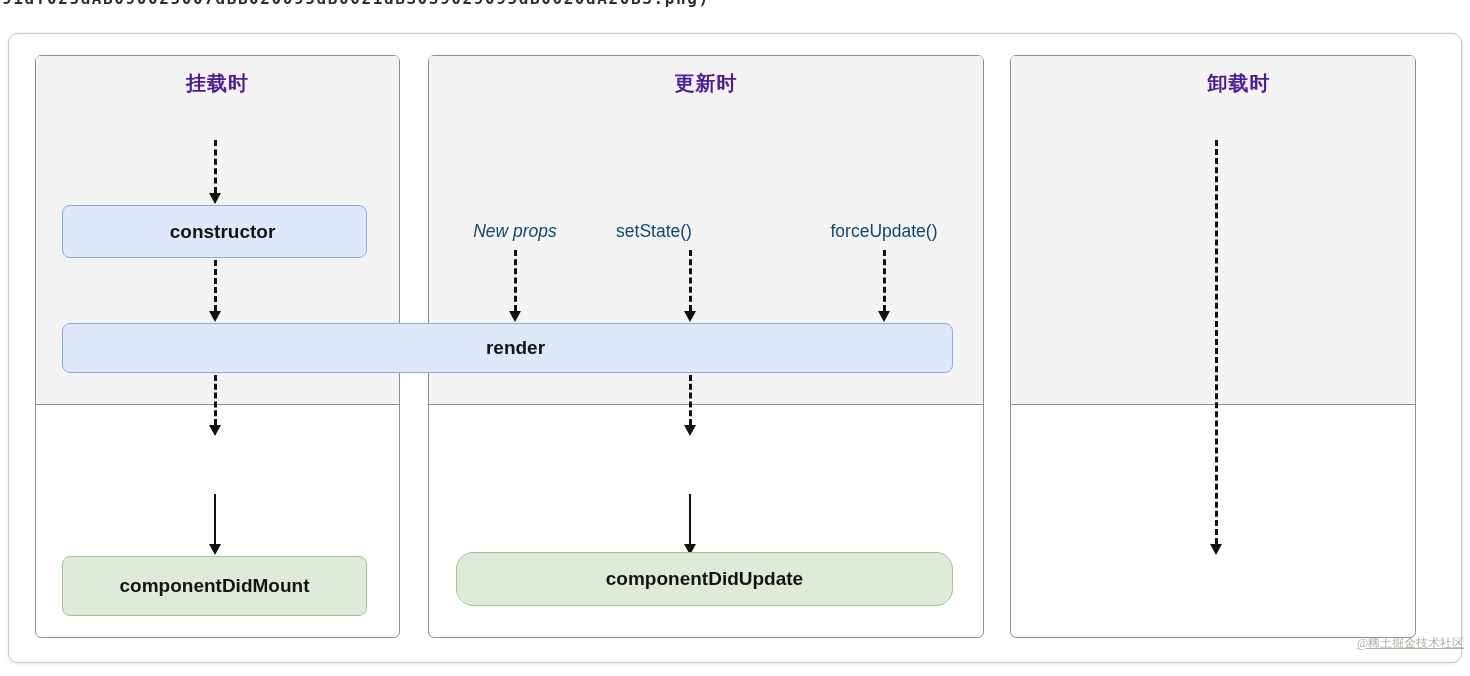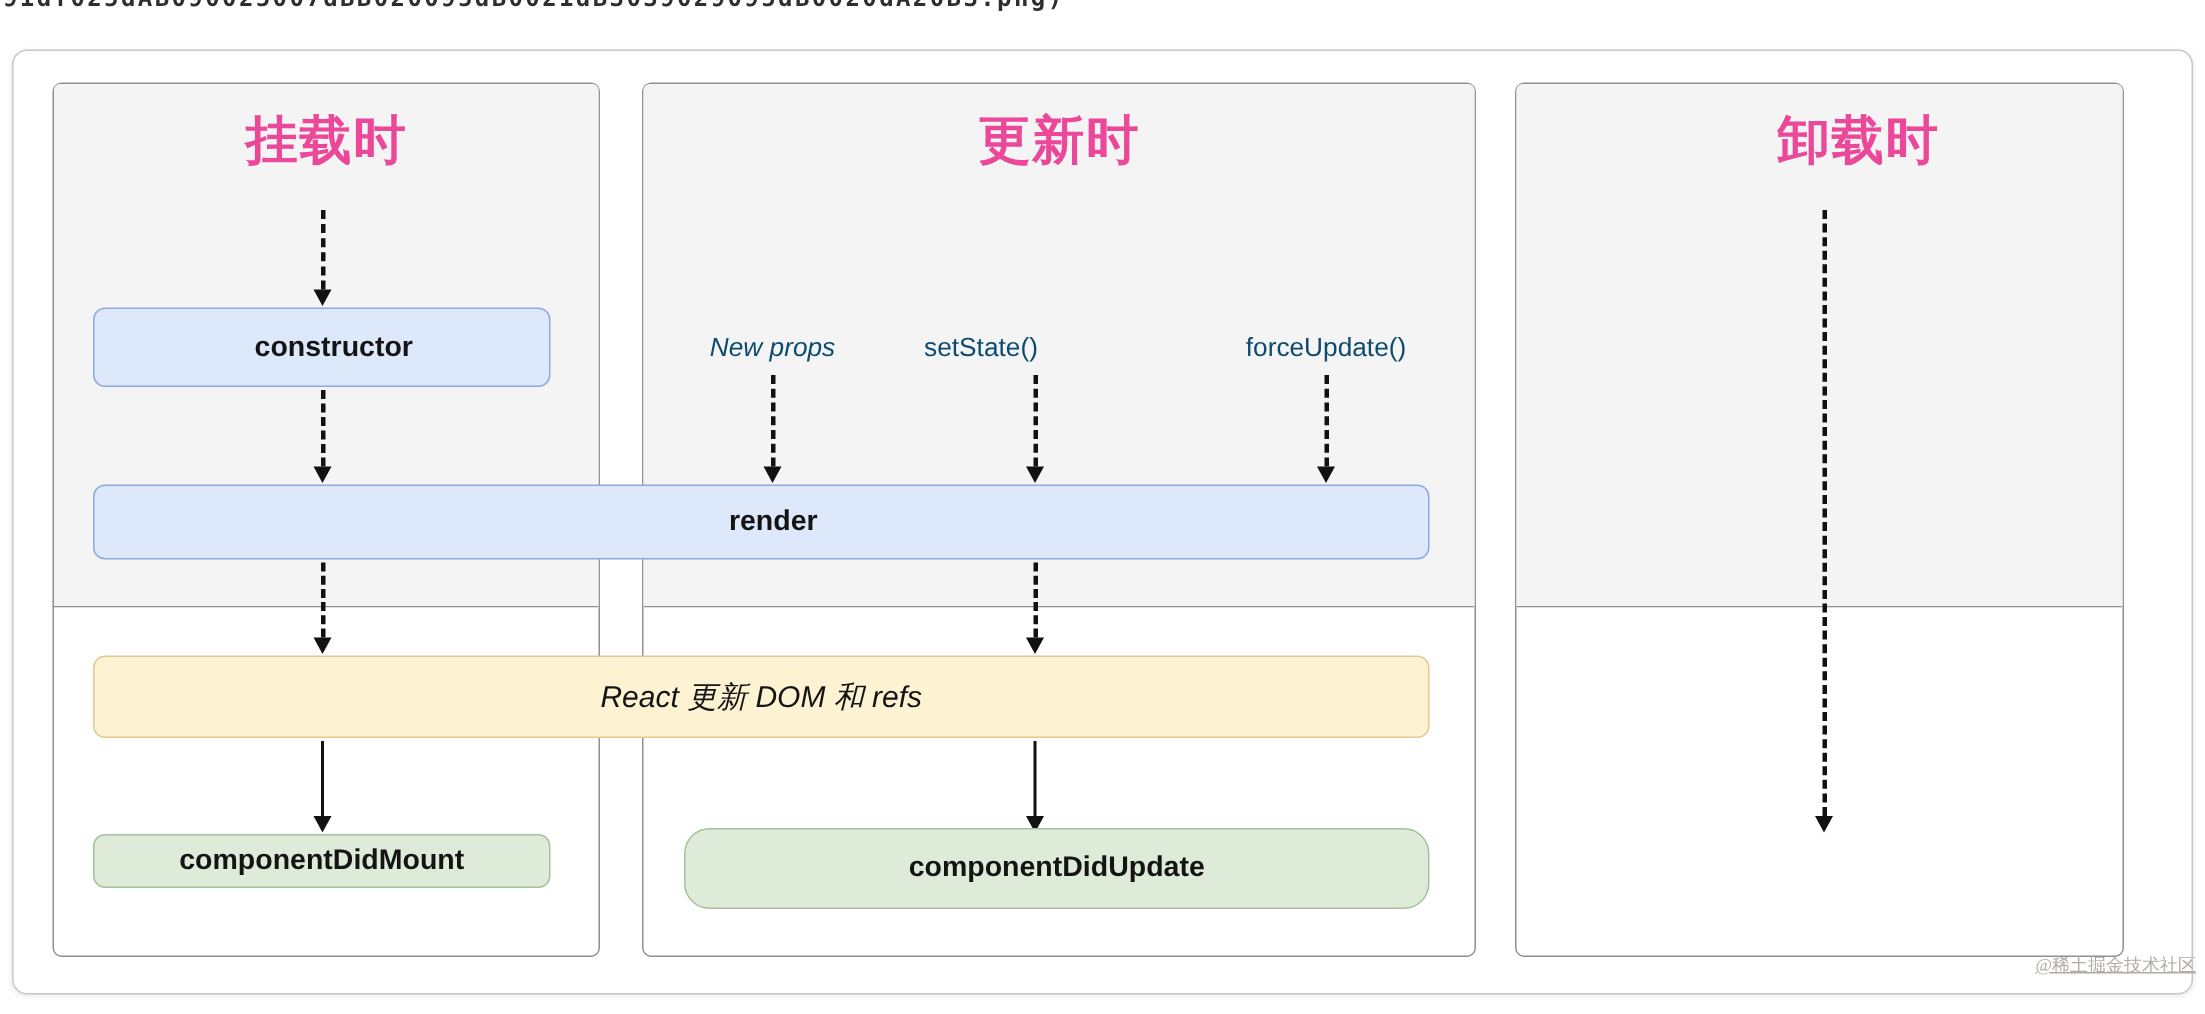--- a/index.html
+++ b/index.html
@@ -25,21 +25,21 @@
     border:1.5px solid var(--panel_border,#909090);border-radius:6px;box-sizing:border-box;
   }
   .panel-top{
     position:absolute;left:0;right:0;top:0;height:348px;
     background:var(--panel_gray,#f4f4f4);
     border-bottom:1.5px solid var(--panel_border,#909090);
     border-radius:4px 4px 0 0;
   }
   .col-title{
     position:absolute;top:70px;text-align:center;
-    font-size:35px;font-weight:600;color:#ec4899;letter-spacing:1px;
+    font-size:20px;font-weight:600;color:#4c1d95;letter-spacing:1px;
   }
   
   .box{
     position:absolute;box-sizing:border-box;border-radius:8px;
     display:flex;align-items:center;justify-content:center;
     font-size:19px;font-weight:700;color:#141414;
   }
   .box.blue{background:var(--blue_fill,#dde8fb);border:1.5px solid var(--blue_border,#8fa9e0);padding-left:16px;}
   .box.yellow{background:var(--yellow_fill,#fdf3d3);border:1.5px solid var(--yellow_border,#e2ca90);
     font-weight:400;font-style:italic;font-size:20px;}
@@ -136,19 +136,18 @@
       <div class="head"></div>
   </div>
 
   <div class="arrow dashed" style="left:1216px;top:140px;height:415px;">
     <div class="shaft"></div>
       <div class="head"></div>
   </div>
 
   <div class="box blue" style="left:62px;top:205px;width:305px;height:53px;">constructor</div>
   <div class="box blue" style="left:62px;top:323px;width:891px;height:50px;">render</div>
-  <div class="box yellow" style="left:62px;top:437px;width:891px;height:55px;">React 更新 DOM 和 refs</div>
-  <div class="box green" style="left:62px;top:556px;width:305px;height:36px;">componentDidMount</div>
+  <div class="box green" style="left:62px;top:556px;width:305px;height:60px;">componentDidMount</div>
   <div class="box green" style="left:456px;top:552px;width:497px;height:54px;border-radius:17px;">componentDidUpdate</div>
 
   <div class="watermark">@稀土掘金技术社区</div>
 
 </div>
 
 </body></html>

